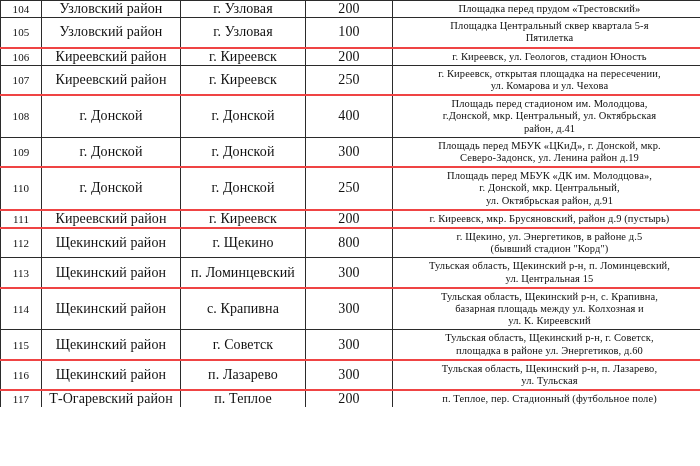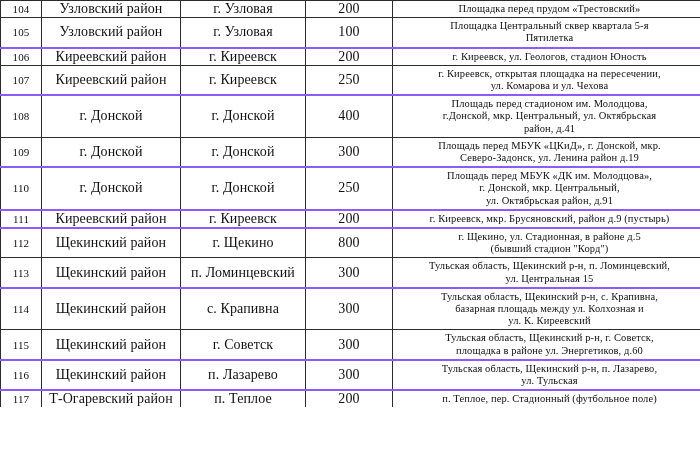--- a/index.html
+++ b/index.html
@@ -46,21 +46,21 @@
   #doc-table td.sett {
     font-size: 14px;
   }
   #doc-table td.addr {
     text-align: center;
     padding-left: 12px;
     padding-right: 6px;
   }
   
   #doc-table tr.sep-top > td {
-    border-top: 2px solid #8b5cf6;
+    border-top: 2px solid #ef4444;
     margin-left: 20px;
   }
   #doc-table tr.first-row > td {
     border-top: 1px solid #2b2b2b;
   }
   #doc-table tr.clipped > td {
     border-bottom: none;
     overflow: hidden;
   }
   .addr-line { display: block; white-space: nowrap; }
@@ -155,21 +155,21 @@
         <td class="addr">
           <span class="addr-line">г. Киреевск, мкр. Брусяновский, район д.9 (пустырь)</span>
         </td>
       </tr>
       <tr class="sep-top">
         <td class="num">112</td>
         <td class="dist">Щекинский район</td>
         <td class="sett">г. Щекино</td>
         <td class="qty">800</td>
         <td class="addr">
-          <span class="addr-line">г. Щекино, ул. Стадионная, в районе д.5</span>
+          <span class="addr-line">г. Щекино, ул. Энергетиков, в районе д.5</span>
           <span class="addr-line">(бывший стадион "Корд")</span>
         </td>
       </tr>
       <tr>
         <td class="num">113</td>
         <td class="dist">Щекинский район</td>
         <td class="sett">п. Ломинцевский</td>
         <td class="qty">300</td>
         <td class="addr">
           <span class="addr-line">Тульская область, Щекинский р-н, п. Ломинцевский,</span>

